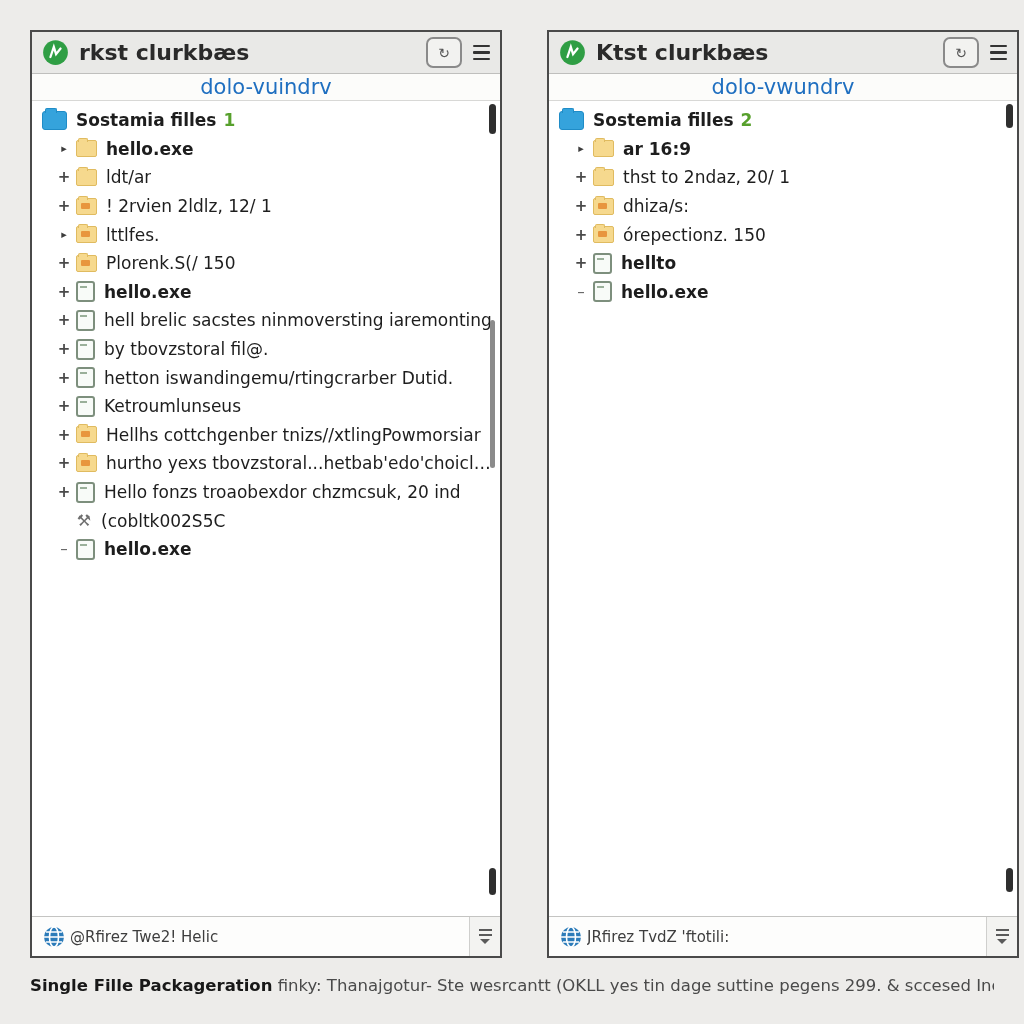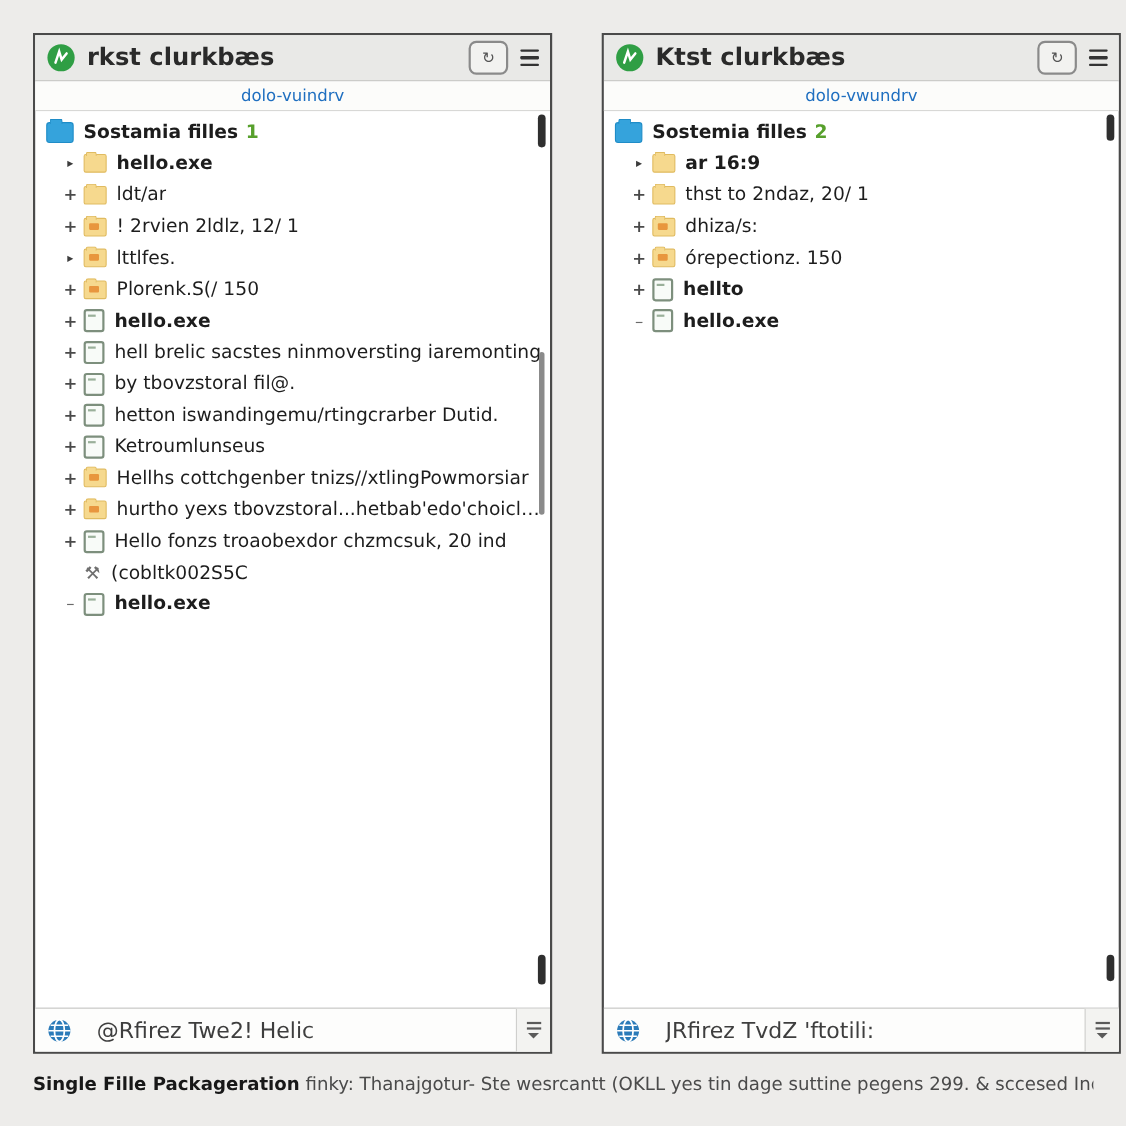--- a/index.html
+++ b/index.html
@@ -16,21 +16,21 @@
   .panel-title{margin-left:10px;font-size:22px;font-weight:600;color:#2a2a2a;flex:1 1 auto;
                white-space:nowrap;overflow:hidden;}
   .hdr-btn{width:32px;height:27px;border:2px solid #8a8a8a;border-radius:7px;background:#f2f2f0;
            display:flex;align-items:center;justify-content:center;font-size:14px;color:#555;
            flex:0 0 auto;cursor:pointer;}
   .hamburger{margin-left:11px;display:flex;flex-direction:column;gap:4px;cursor:pointer;flex:0 0 auto;}
   .hamburger i{display:block;width:17px;height:2.5px;background:#333;border-radius:1px;}
   
   .link-row{height:26px;background:#fcfcfa;border-bottom:1px solid #d8d8d6;
             display:flex;align-items:center;justify-content:center;}
-  .link-row a{font-size:15px;color:#1f6fc0;text-decoration:none;}
+  .link-row a{font-size:21px;color:#1f6fc0;text-decoration:none;}
   
   .tree{padding-top:5px;}
   .tree-row{height:28.6px;display:flex;align-items:center;font-size:17px;white-space:nowrap;overflow:hidden;}
   .tree-row.lvl0{padding-left:8px;}
   .tree-row.lvl1{padding-left:22px;}
   .expander{width:20px;flex:0 0 auto;text-align:center;color:#3c3c3c;}
   .expander.triangle{font-size:11px;}
   .expander.plus{font-size:15px;font-weight:bold;color:#4a4a4a;}
   .expander.minus{font-size:15px;color:#6a6a6a;}
   .tree-icon{flex:0 0 auto;margin:0 9px 0 2px;position:relative;display:inline-block;}
@@ -51,21 +51,21 @@
   .tree-count{margin-left:7px;font-weight:bold;color:#57a02c;}
   
   .scroll-thumb{position:absolute;border-radius:4px;}
   .st-dark{background:#2f2f2f;width:7px;right:4px;}
   .st-gray{background:#8b8b8b;width:5px;right:5px;}
   
   .status-bar{position:absolute;left:0;right:0;bottom:0;height:40px;background:#fdfdfc;
               border-top:1px solid #c4c4c2;display:flex;align-items:center;padding-left:10px;
               box-sizing:border-box;}
   .globe{width:24px;height:24px;flex:0 0 auto;}
-  .status-text{margin-left:22px;font-size:20px;color:#3e3e3e;white-space:nowrap;overflow:hidden;}
+  .status-text{margin-left:4px;font-size:15px;color:#3e3e3e;white-space:nowrap;overflow:hidden;}
   .grip{position:absolute;right:0;top:0;bottom:0;width:30px;border-left:1px solid #cfcfcd;
         background:#f3f3f1;display:flex;flex-direction:column;align-items:center;justify-content:center;
         gap:3px;cursor:pointer;}
   .grip i{display:block;width:13px;height:2px;background:#5a5a5a;}
   .grip .gchev{width:0;height:0;border-left:5px solid transparent;border-right:5px solid transparent;
         border-top:5px solid #5a5a5a;background:none;}
   
   .caption{position:absolute;left:30px;top:976px;width:964px;font-size:16.5px;color:#4a4a4a;
            white-space:nowrap;overflow:hidden;}
   .caption b{color:#181818;font-weight:bold;margin-top:43px;}

